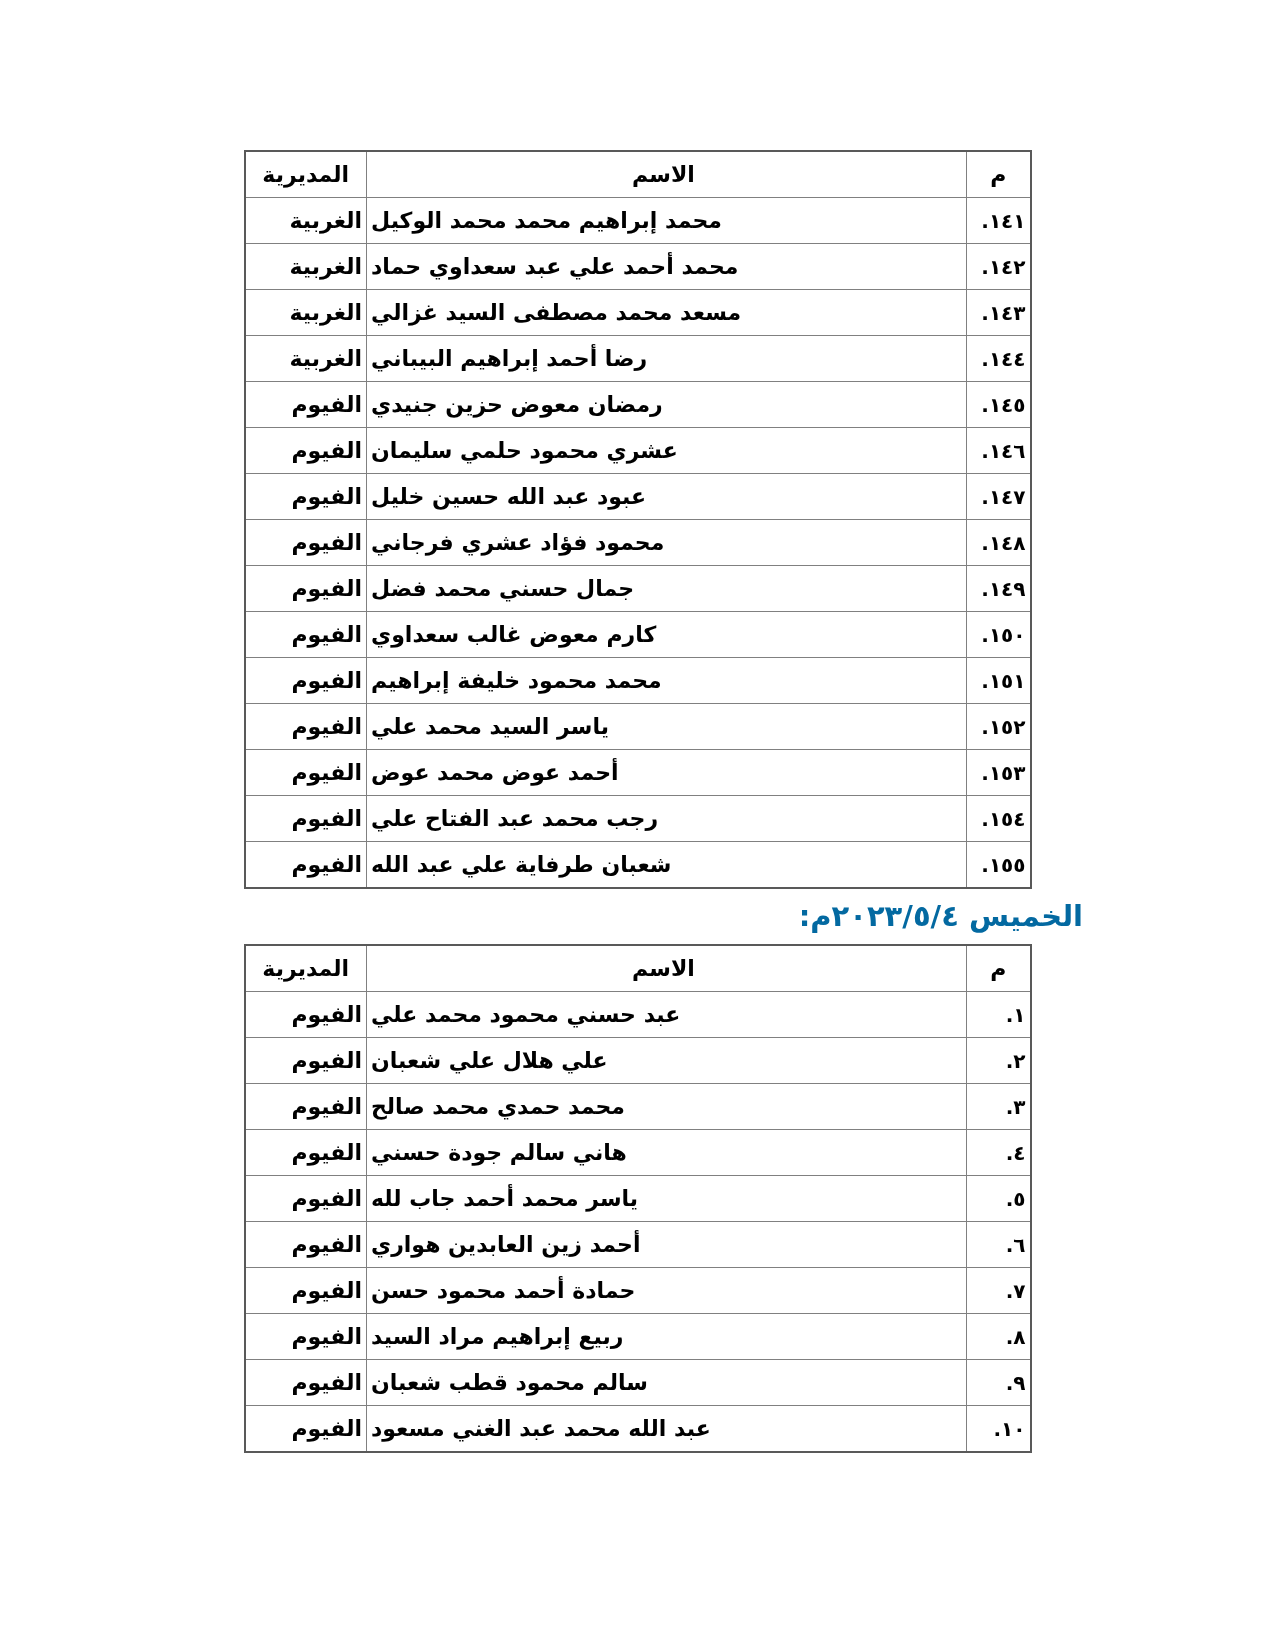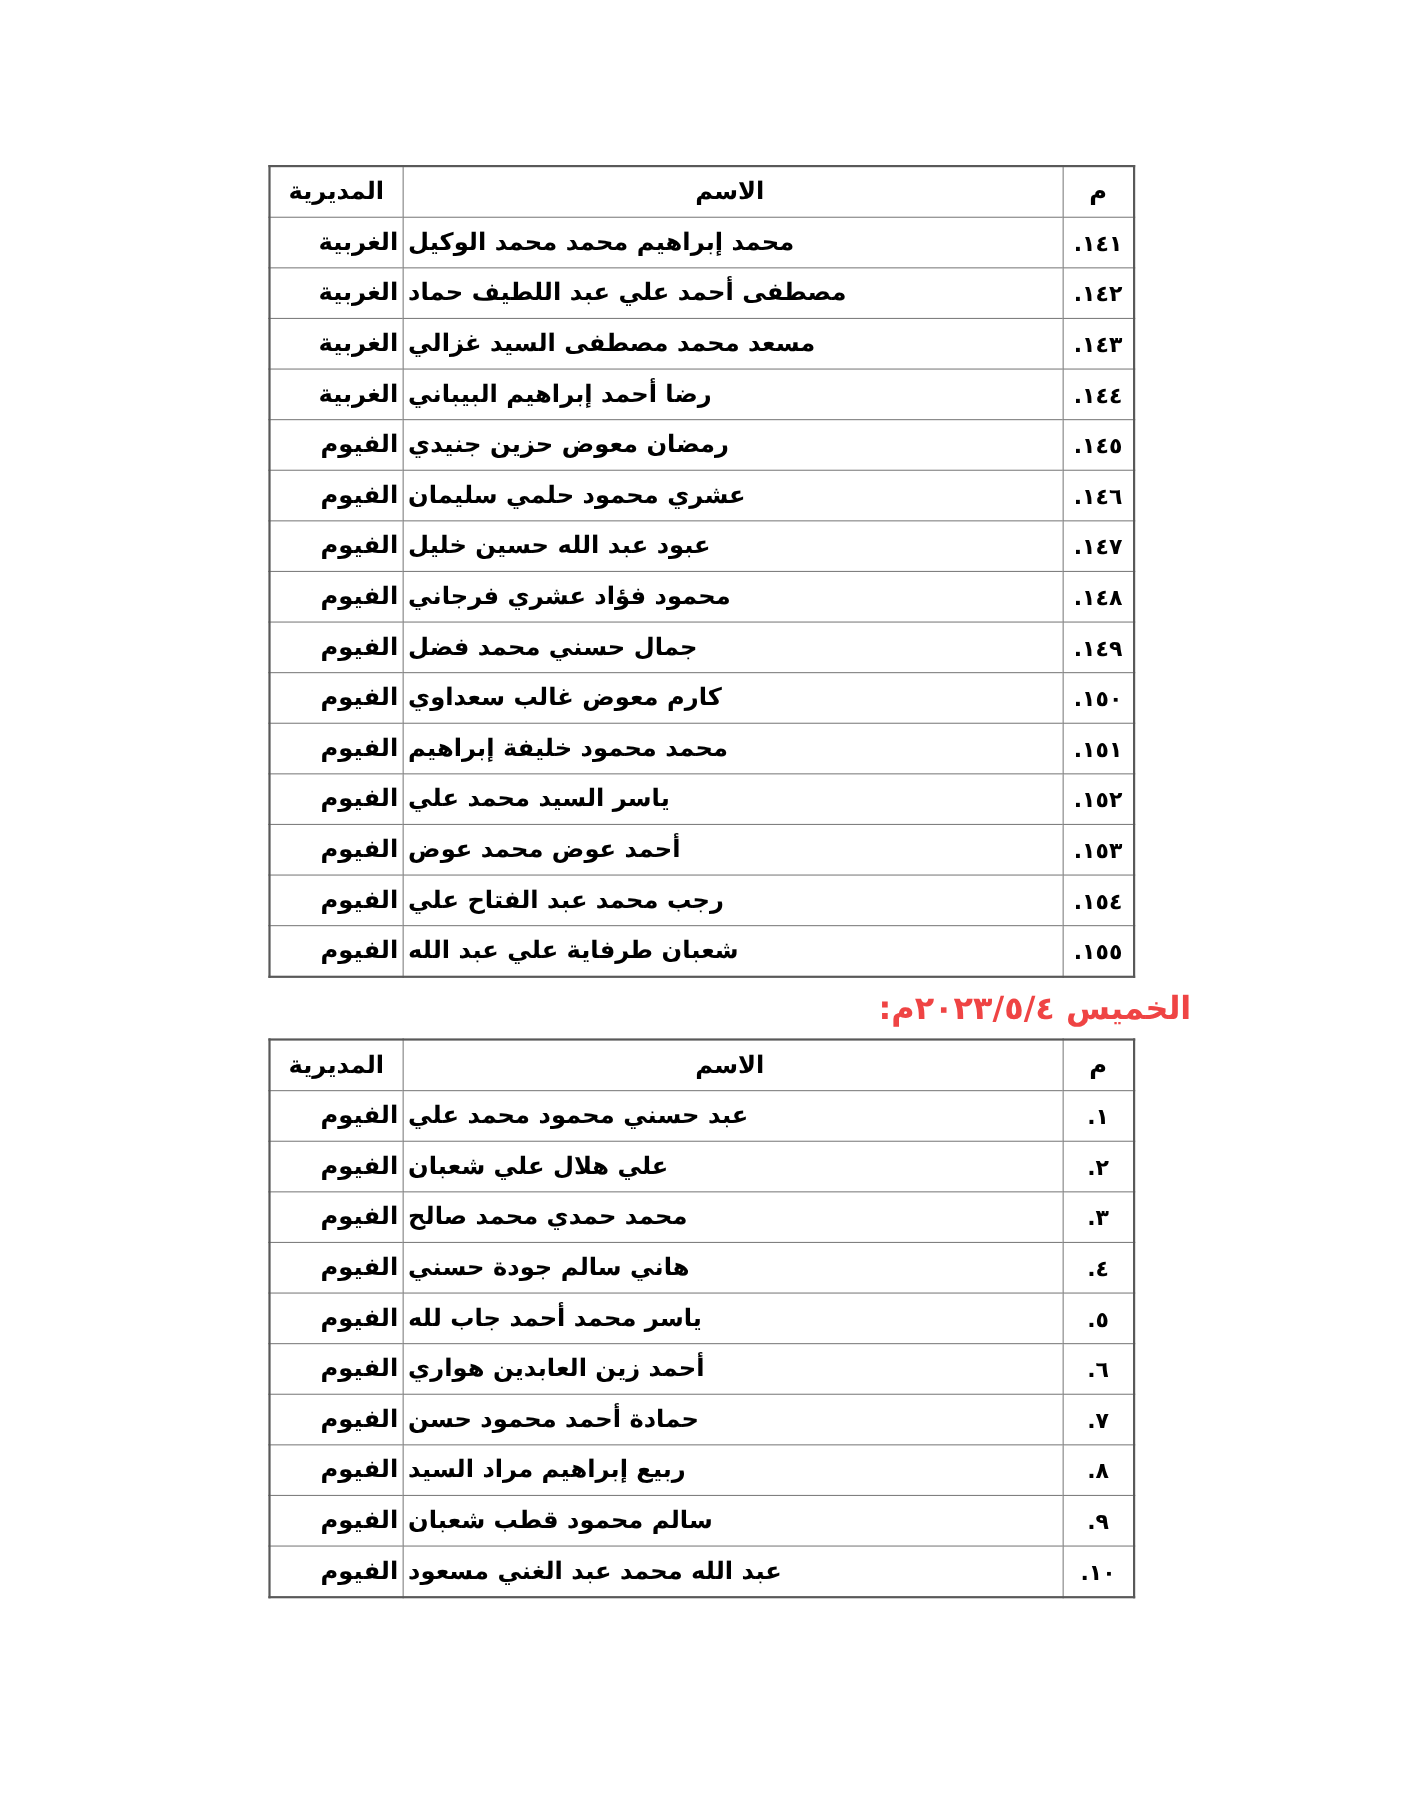--- a/index.html
+++ b/index.html
@@ -35,31 +35,31 @@
     border: 1px solid #808080;
     height: 45px;
     padding: 0 4px;
     font-weight: bold;
     color: #000000;
     overflow: hidden;
     white-space: nowrap;
   }
   table.roster th { font-size: 22px; text-align: center; margin-left: 36px; }
   table.roster th.name { text-align: center; padding-right: 10px; }
-  table.roster td.num  { font-size: 20px; text-align: center; }
+  table.roster td.num  { font-size: 20px; text-align: right; }
   table.roster td.name { font-size: 22px; text-align: left; }
   table.roster td.dir  { font-size: 22px; }
   .date-heading {
     margin: 8px 2px 9px 0;
     height: 38px;
     line-height: 38px;
     font-size: 29px;
     font-weight: bold;
     text-align: right;
-    color: #ef4444;
+    color: #0369a1;
     direction: rtl;
   }
 </style>
 </head>
 <body>
 
 <div class="content">
 
   <table class="roster">
     <colgroup>
@@ -75,21 +75,21 @@
       </tr>
     </thead>
     <tbody>
         <tr>
           <td class="num">١٤١.</td>
           <td class="name">محمد إبراهيم محمد محمد الوكيل</td>
           <td class="dir">الغربية</td>
         </tr>
         <tr>
           <td class="num">١٤٢.</td>
-          <td class="name">مصطفى أحمد علي عبد اللطيف حماد</td>
+          <td class="name">محمد أحمد علي عبد سعداوي حماد</td>
           <td class="dir">الغربية</td>
         </tr>
         <tr>
           <td class="num">١٤٣.</td>
           <td class="name">مسعد محمد مصطفى السيد غزالي</td>
           <td class="dir">الغربية</td>
         </tr>
         <tr>
           <td class="num">١٤٤.</td>
           <td class="name">رضا أحمد إبراهيم البيباني</td>

